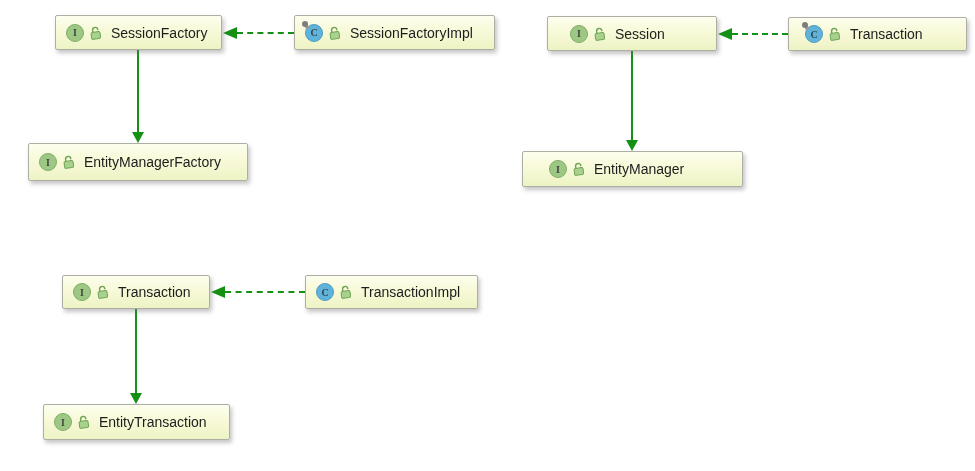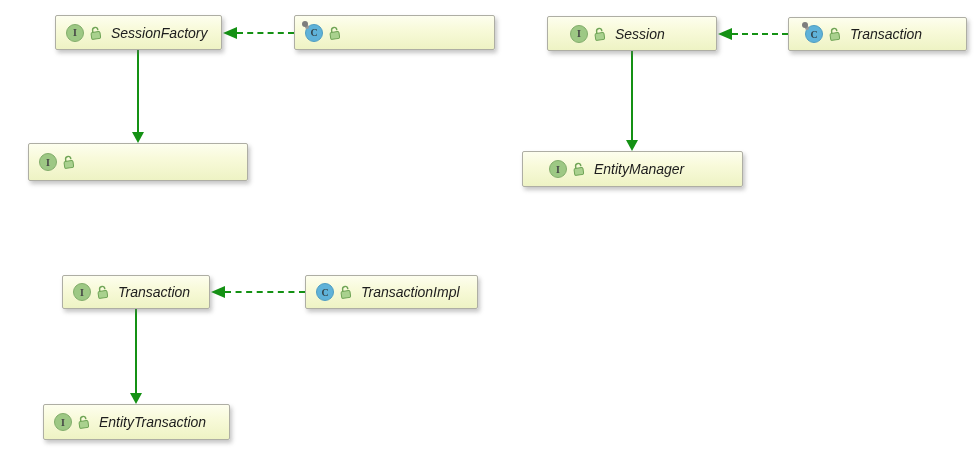--- a/index.html
+++ b/index.html
@@ -21,21 +21,21 @@
     padding: 0 10px;
     background: linear-gradient(to bottom, #fdfeee 0%, #f8fada 40%, #eef3c4 100%);
     border: 1px solid #aeaea4;
     border-radius: 2px;
     box-shadow: 2px 3px 4px rgba(110,110,110,0.40);
     font-size: 14px;
     color: #1d1d1d;
     white-space: nowrap;
     cursor: default;
   }
-  .node .label { margin-left: 2px; font-style: italic; }
+  .node .label { margin-left: 2px; }
 
   
   .type-icon {
     position: relative;
     flex: none;
     width: 16px;
     height: 16px;
     border-radius: 50%;
     display: flex;
     align-items: center;
@@ -124,28 +124,30 @@
       </svg>
     <span class="label">SessionFactory</span>
   </div>
 
   <div class="node" style="left:294px; top:15px; width:201px; height:35px;">
     <span class="type-icon cls">C<i class="final-pin"></i></span>
     <svg class="lock-icon" viewBox="0 0 13 14">
         <rect x="2" y="6" width="9" height="7" rx="1.5" fill="#a9d18e" stroke="#6fa456" stroke-width="1"></rect>
         <path d="M4 6 V4 a2.6 2.6 0 0 1 5.2 0 V4.6" fill="none" stroke="#6fa456" stroke-width="1.4"></path>
       </svg>
+    <span class="label">SessionFactoryImpl</span>
   </div>
 
   <div class="node" style="left:28px; top:143px; width:220px; height:38px;">
     <span class="type-icon iface">I</span>
     <svg class="lock-icon" viewBox="0 0 13 14">
         <rect x="2" y="6" width="9" height="7" rx="1.5" fill="#a9d18e" stroke="#6fa456" stroke-width="1"></rect>
         <path d="M4 6 V4 a2.6 2.6 0 0 1 5.2 0 V4.6" fill="none" stroke="#6fa456" stroke-width="1.4"></path>
       </svg>
+    <span class="label">EntityManagerFactory</span>
   </div>
 
   <div class="node" style="left:547px; top:16px; width:170px; height:35px; padding-left:22px;">
     <span class="type-icon iface">I</span>
     <svg class="lock-icon" viewBox="0 0 13 14">
         <rect x="2" y="6" width="9" height="7" rx="1.5" fill="#a9d18e" stroke="#6fa456" stroke-width="1"></rect>
         <path d="M4 6 V4 a2.6 2.6 0 0 1 5.2 0 V4.6" fill="none" stroke="#6fa456" stroke-width="1.4"></path>
       </svg>
     <span class="label">Session</span>
   </div>

